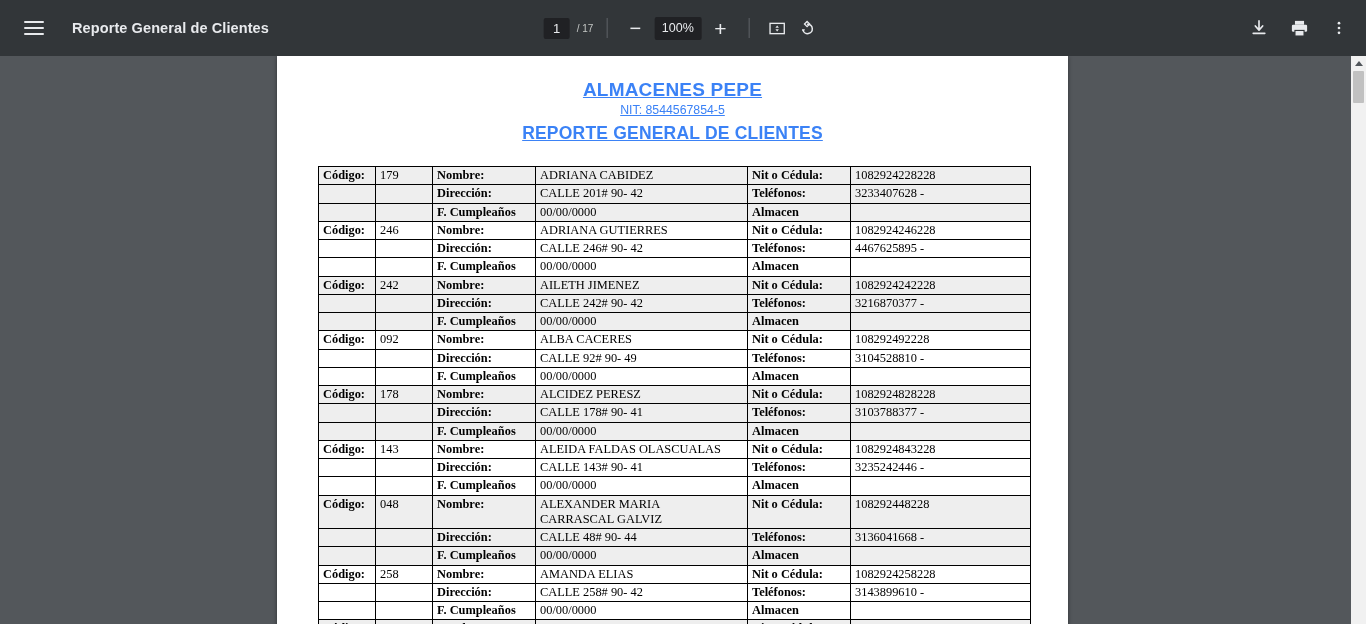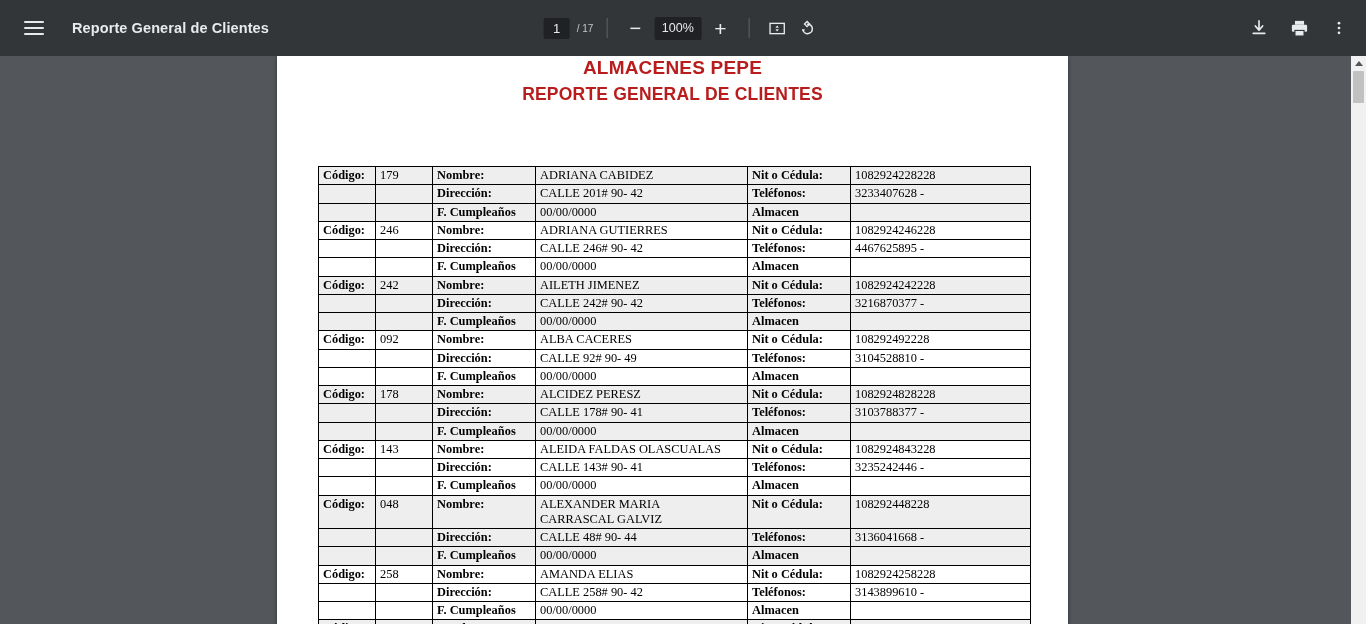--- a/index.html
+++ b/index.html
@@ -101,21 +101,21 @@
   }
   #page {
     position: absolute;
     left: 277px; top: 0;
     width: 791px; height: 1030px;
     background: #ffffff;
     box-shadow: 0 1px 4px rgba(0,0,0,.45);
   }
 
   
-  #doc-header { text-align: center; padding-top: 0; color: #b91c1c; }
+  #doc-header { text-align: center; padding-top: 22px; color: #3b82f6; text-decoration: underline; }
   .h-company {
     font-size: 19px; font-weight: bold;
     letter-spacing: .2px;
     line-height: 1.25;
   }
   .h-sub { font-size: 12.3px; line-height: 1.42; }
   .h-report {
     font-size: 17.5px; font-weight: bold;
     margin-top: 4px;
     letter-spacing: .2px;
@@ -255,20 +255,21 @@
       </svg>
     </div>
   </div>
 </div>
 
 <div id="viewer">
   <div id="page">
 
     <div id="doc-header">
       <div class="h-company">ALMACENES PEPE</div>
+      <div class="h-sub">NIT: 8544567854-5</div>
       <div class="h-report">REPORTE GENERAL DE CLIENTES</div>
     </div>
 
     <table id="clients-table">
       <colgroup>
         <col class="c1">
           <col class="c2">
           <col class="c3">
           <col class="c4">
           <col class="c5">

